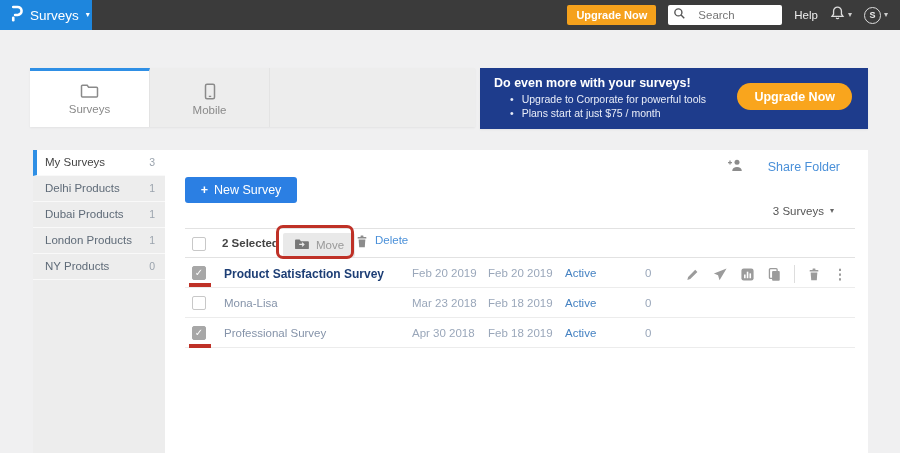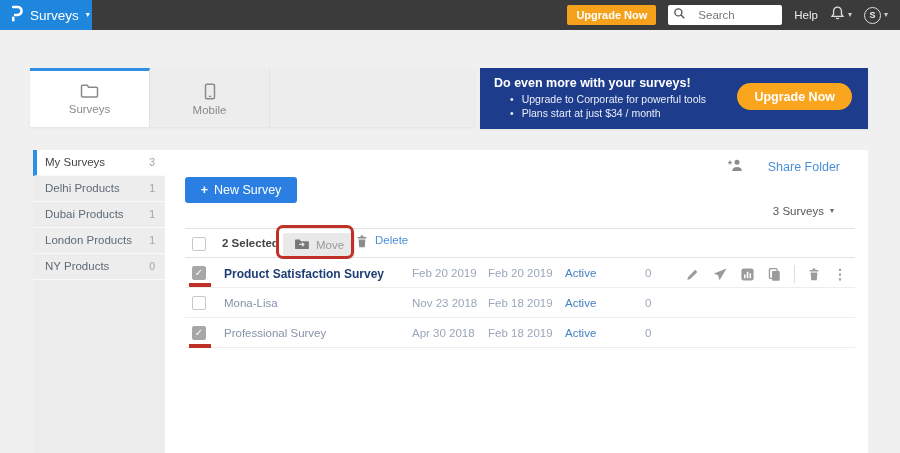--- a/index.html
+++ b/index.html
@@ -138,21 +138,21 @@
   </nav>
 
   <section class="banner">
     <div class="banner-title">Do even more with your surveys!</div>
     <div class="banner-bullet">
         <span>•</span>
         <span>Upgrade to Corporate for powerful tools</span>
       </div>
     <div class="banner-bullet">
         <span>•</span>
-        <span>Plans start at just $34 / month</span>
+        <span>Plans start at just $75 / month</span>
       </div>
     <button class="banner-cta">Upgrade Now</button>
   </section>
 
   <aside class="sidebar">
     <div class="side-item active">
       <span>My Surveys</span>
       <span class="count">3</span>
     </div>
     <div class="side-item">
@@ -259,21 +259,21 @@
                 <path d="M4.2 6.2h7.6l-.6 9H4.8z" fill="#9b9b9b"></path>
               </svg>
           </span>
           <span class="dots">⋮</span>
         </div>
       </div>
 
       <div class="row">
         <span class="cb">✓</span>
         <span class="col-title">Mona-Lisa</span>
-        <span class="col-created">Nov 23 2018</span>
+        <span class="col-created">Mar 23 2018</span>
         <span class="col-modified">Feb 18 2019</span>
         <span class="col-status">Active</span>
         <span class="col-resp">0</span>
       </div>
 
       <div class="row">
         <span class="cb checked">✓</span>
         <span class="col-title">Professional Survey</span>
         <span class="col-created">Apr 30 2018</span>
         <span class="col-modified">Feb 18 2019</span>

